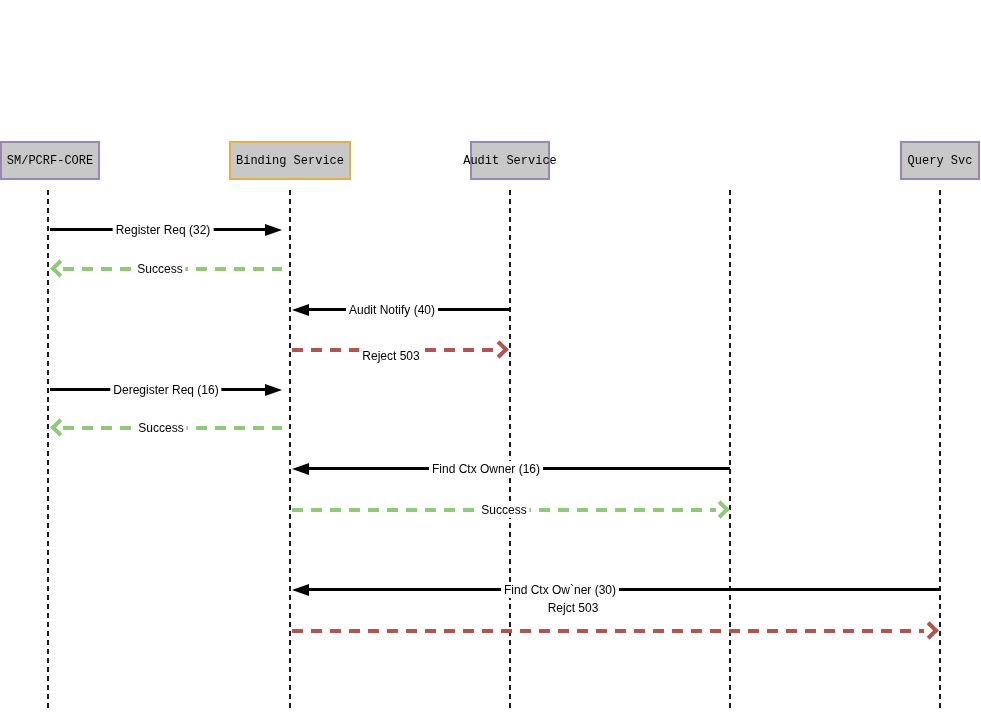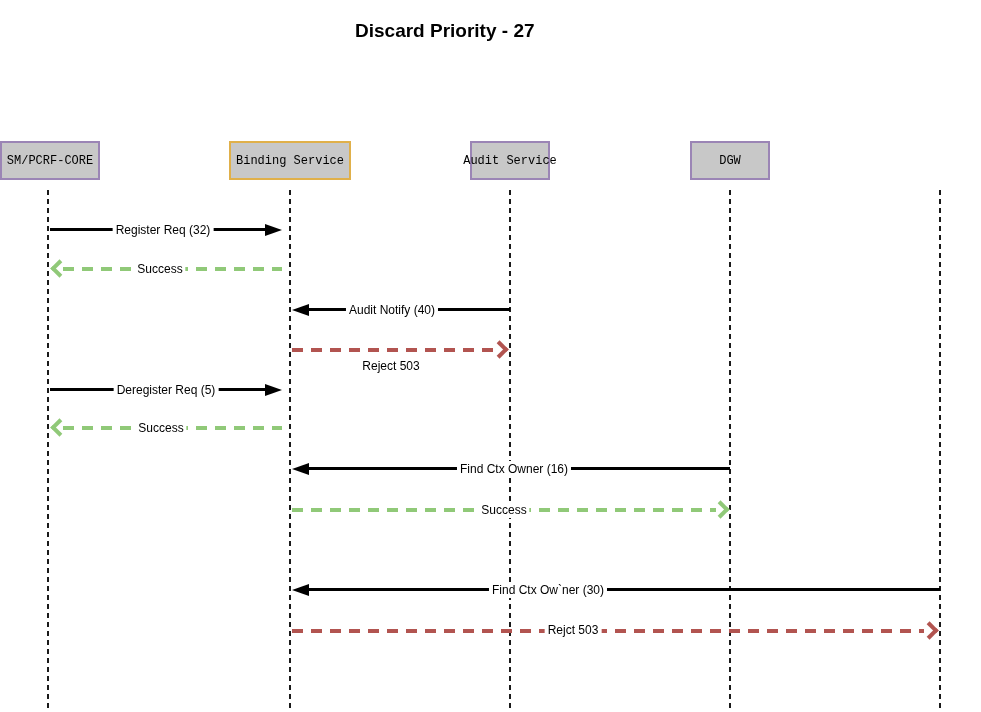--- a/index.html
+++ b/index.html
@@ -46,40 +46,39 @@
     background:#ffffff; padding:0 3px; font-size:12px; line-height:16px;
     white-space:nowrap; z-index:3;
   }
 </style>
 </head>
 <body>
 
 <div class="canvas">
 
   <div class="title">
-    <div>Discard Priority - 27</div>
   </div>
 
   <div class="lifeline" style="left:47px"></div>
   <div class="lifeline" style="left:289px"></div>
   <div class="lifeline" style="left:509px"></div>
   <div class="lifeline" style="left:729px"></div>
   <div class="lifeline" style="left:939px"></div>
 
   <div class="actor" style="left:0;width:96px">
       <span>SM/PCRF-CORE</span>
     </div>
   <div class="actor" style="left:470px;width:76px">
       <span>Audit Service</span>
     </div>
   <div class="actor actor--highlight" style="left:229px;width:118px">
       <span>Binding Service</span>
     </div>
-  <div class="actor" style="left:690px;width:76px">
-      <span>DGW</span>
+  <div class="actor" style="left:900px;width:76px">
+      <span>Query Svc</span>
     </div>
 
   <div>
     <div class="msgline solid" style="left:50px;top:228px;width:216px"></div>
     <span class="tri tri-right" style="left:265px;top:224px"></span>
     <span class="mlabel" style="left:163px;top:222px">Register Req (32)</span>
   </div>
 
   <div>
     <div class="msgline dash-green" style="left:63px;top:267px;width:219px"></div>
@@ -89,52 +88,52 @@
 
   <div>
     <div class="msgline solid" style="left:308px;top:308px;width:202px"></div>
     <span class="tri tri-left" style="left:292px;top:304px"></span>
     <span class="mlabel" style="left:392px;top:302px">Audit Notify (40)</span>
   </div>
 
   <div>
     <div class="msgline dash-red" style="left:292px;top:348px;width:202px"></div>
     <span class="chev chev-right red" style="left:493px;top:343px"></span>
-    <span class="mlabel" style="left:391px;top:358px">Reject 503</span>
+    <span class="mlabel" style="left:391px;top:348px">Reject 503</span>
   </div>
 
   <div>
     <div class="msgline solid" style="left:50px;top:388px;width:216px"></div>
     <span class="tri tri-right" style="left:265px;top:384px"></span>
-    <span class="mlabel" style="left:166px;top:382px">Deregister Req (5)</span>
+    <span class="mlabel" style="left:166px;top:382px">Deregister Req (16)</span>
   </div>
 
   <div>
     <div class="msgline dash-green" style="left:63px;top:426px;width:219px"></div>
     <span class="chev chev-left green" style="left:53px;top:421px"></span>
     <span class="mlabel" style="left:161px;top:420px">Success</span>
   </div>
 
   <div>
     <div class="msgline solid" style="left:308px;top:467px;width:422px"></div>
     <span class="tri tri-left" style="left:292px;top:463px"></span>
-    <span class="mlabel" style="left:514px;top:461px">Find Ctx Owner (16)</span>
+    <span class="mlabel" style="left:486px;top:461px">Find Ctx Owner (16)</span>
   </div>
 
   <div>
     <div class="msgline dash-green" style="left:292px;top:508px;width:424px"></div>
     <span class="chev chev-right green" style="left:714px;top:503px"></span>
     <span class="mlabel" style="left:504px;top:502px">Success</span>
   </div>
 
   <div>
     <div class="msgline solid" style="left:308px;top:588px;width:632px"></div>
     <span class="tri tri-left" style="left:292px;top:584px"></span>
-    <span class="mlabel" style="left:548px;top:582px">Find Ctx Ow`ner (30)</span>
+    <span class="mlabel" style="left:560px;top:582px">Find Ctx Ow`ner (30)</span>
   </div>
 
   <div>
     <div class="msgline dash-red" style="left:292px;top:629px;width:632px"></div>
     <span class="chev chev-right red" style="left:923px;top:624px"></span>
-    <span class="mlabel" style="left:573px;top:622px">Rejct 503</span>
+    <span class="mlabel" style="left:573px;top:600px">Rejct 503</span>
   </div>
 
 </div>
 
 </body></html>

